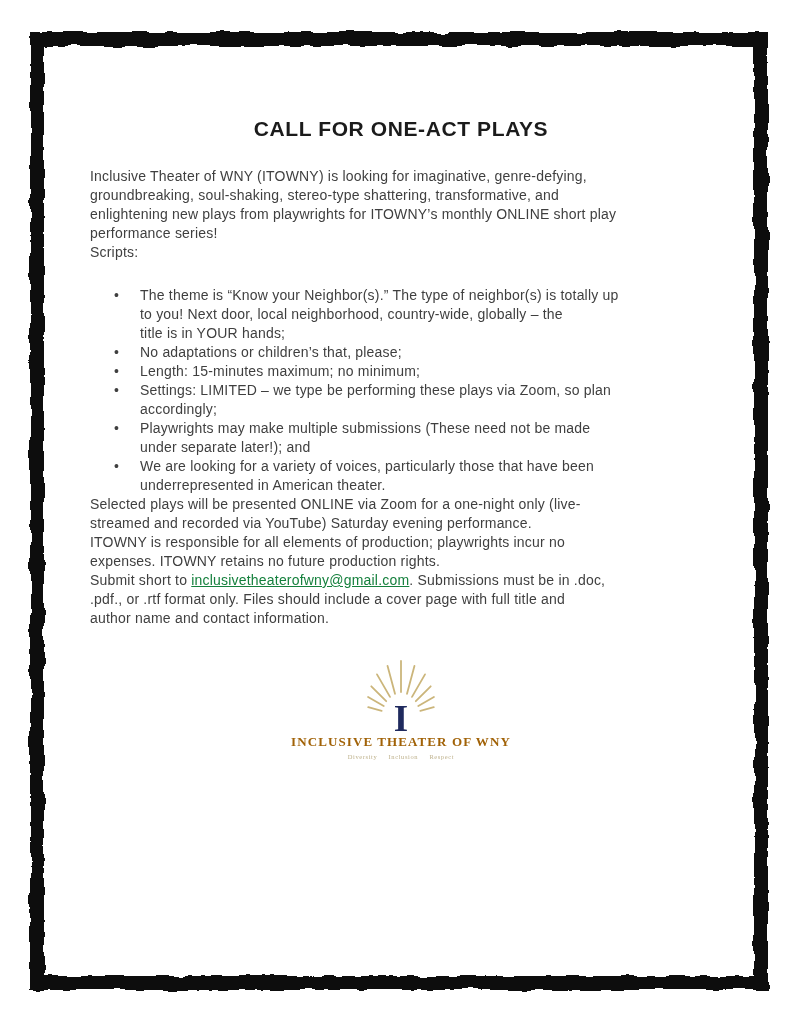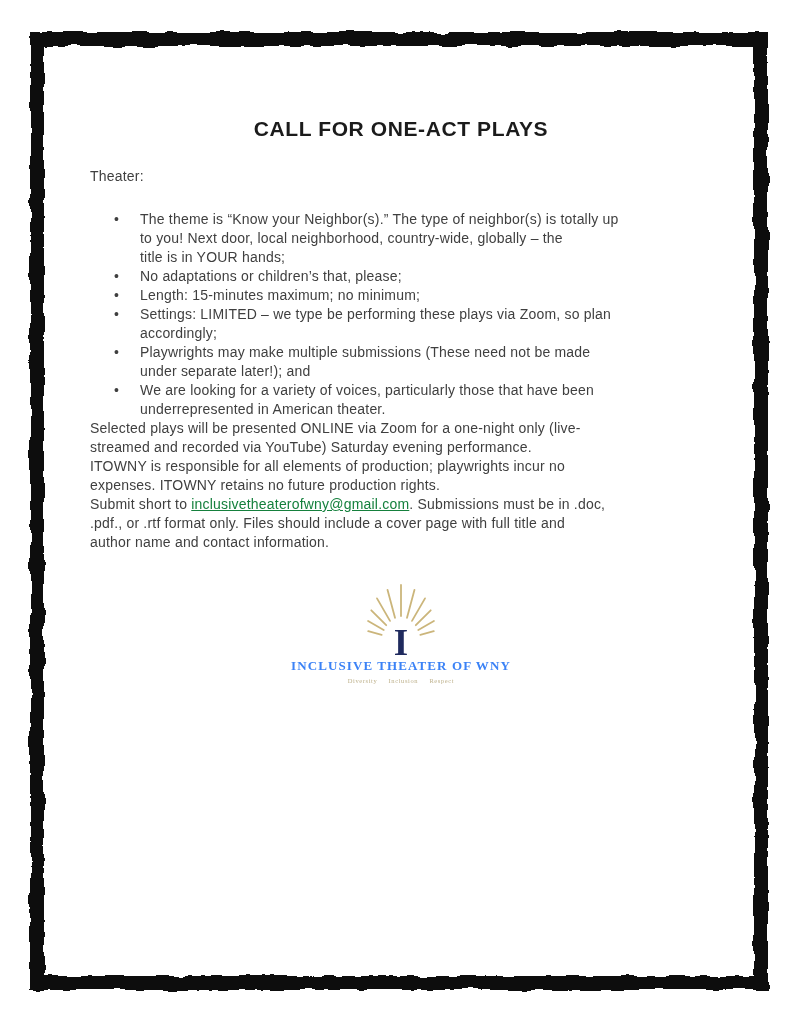--- a/index.html
+++ b/index.html
@@ -81,21 +81,21 @@
     text-align: center;
   }
   .logo svg { display: block; margin: 0 auto; }
   .logo-name {
     margin-top: -2px;
     font-family: "Liberation Serif", "DejaVu Serif", serif;
     font-weight: 700;
     font-size: 13px;
     line-height: 15px;
     letter-spacing: 1.1px;
-    color: #3b82f6;
+    color: #a16207;
   }
   .logo-tagline {
     margin-top: 4px;
     font-family: "Liberation Serif", "DejaVu Serif", serif;
     font-size: 6.5px;
     line-height: 8px;
     letter-spacing: 0.6px;
     word-spacing: 9px;
     color: #b3a478;
     opacity: 0.85;
@@ -111,22 +111,26 @@
       <feDisplacementMap in="SourceGraphic" in2="noise" scale="7" xChannelSelector="R" yChannelSelector="G"></feDisplacementMap>
     </filter>
   </defs>
   <rect x="37" y="39" width="724" height="944" fill="none" stroke="#111111" stroke-width="14" filter="url(#roughEdge)"></rect>
 </svg>
 
 <div class="content">
 
   <h1 class="doc-title">CALL FOR ONE-ACT PLAYS</h1>
 
+  <p class="body-par mt-p1">Inclusive Theater of WNY (ITOWNY) is looking for imaginative, genre-defying,
+groundbreaking, soul-shaking, stereo-type shattering, transformative, and
+enlightening new plays from playwrights for ITOWNY’s monthly ONLINE short play
+performance series!</p>
 
-  <p class="body-par details-label">Theater:</p>
+  <p class="body-par details-label">Scripts:</p>
 
   <ul class="details-list">
     <li>
       <span class="bullet-dot">•</span>
       <span class="bullet-text">The theme is “Know your Neighbor(s).”  The type of neighbor(s) is totally up
 to you!  Next door, local neighborhood, country-wide, globally – the
 title is in YOUR hands;</span>
     </li>
     <li>
       <span class="bullet-dot">•</span>

